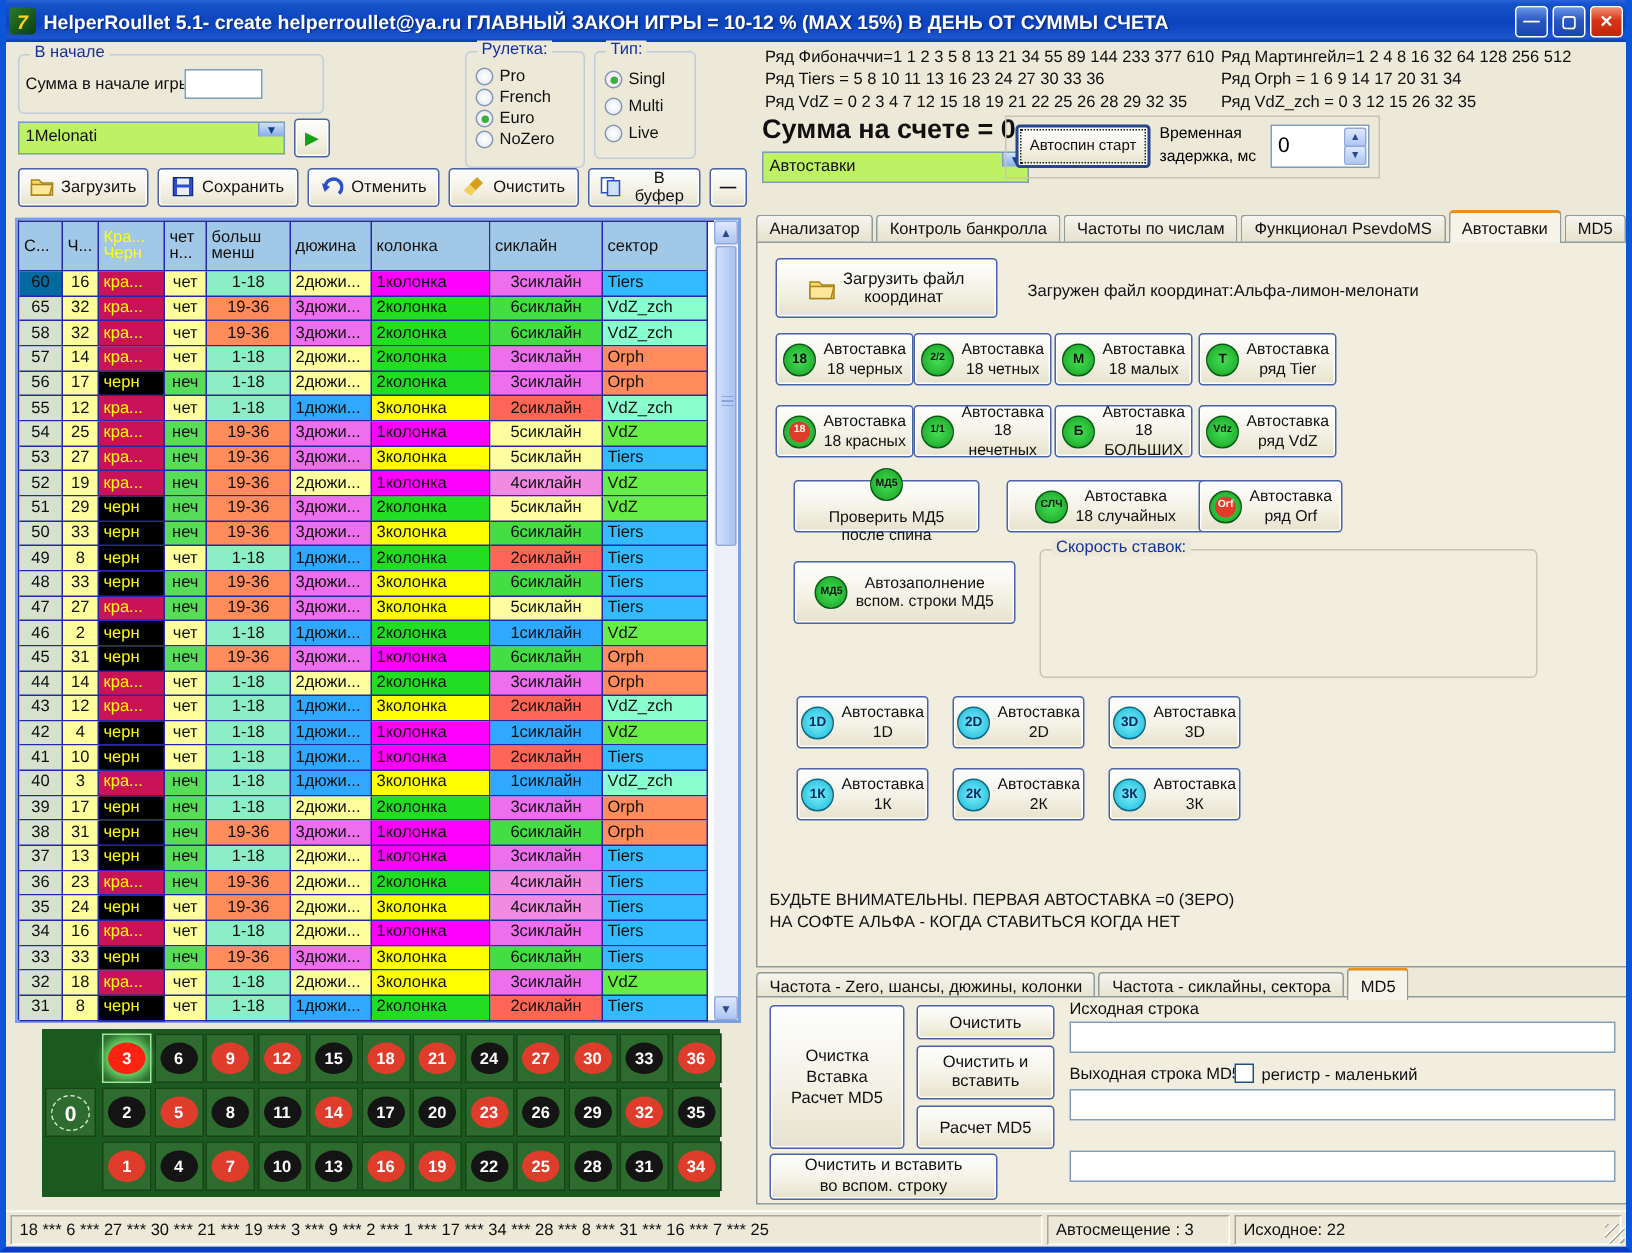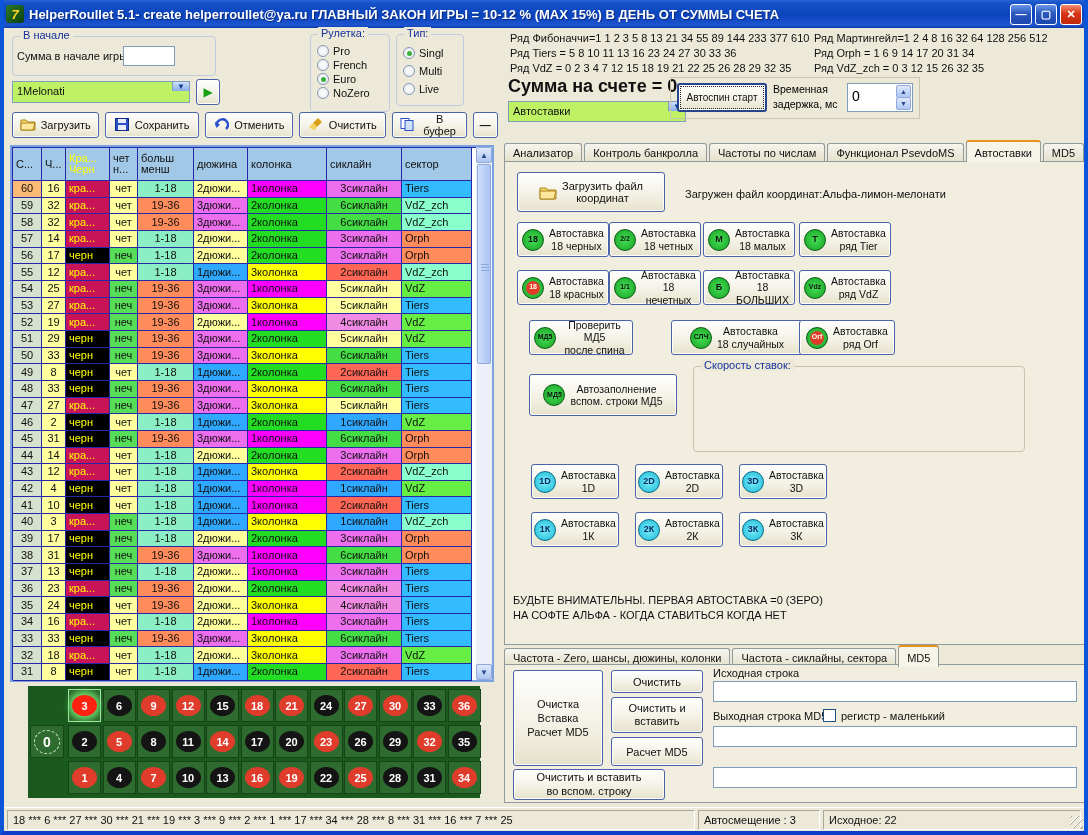--- a/index.html
+++ b/index.html
@@ -291,21 +291,21 @@
             <span style="font-size:9px;">Б</span>
           </span>
           <span class="bet-txt"><span>Автоставка</span><br><span>18 БОЛЬШИХ</span></span>
         </div>
         <div class="xpbtn bet-btn" style="left: 294px; top: 108px; width: 92px;">
           <span class="glyph" style="width:22px;height:22px;">
             <span style="font-size:7px;">Vdz</span>
           </span>
           <span class="bet-txt"><span>Автоставка</span><br><span>ряд VdZ</span></span>
         </div>
-        <div class="xpbtn bet-btn" style="left: 24px; top: 158px; width: 104px;">
+        <div class="xpbtn bet-btn" style="left: 24px; top: 158px; width: 124px; flex-direction: column;">
           <span class="glyph" style="width:22px;height:22px;">
             <span style="font-size:7px;">МД5</span>
           </span>
           <span class="bet-txt"><span>Проверить МД5</span><br><span>после спина</span></span>
         </div>
         <div class="xpbtn bet-btn" style="left: 166px; top: 158px; width: 132px;">
           <span class="glyph" style="width:22px;height:22px;">
             <span style="font-size:7px;">СЛЧ</span>
           </span>
           <span class="bet-txt"><span>Автоставка</span><br><span>18 случайных</span></span>
@@ -426,32 +426,32 @@
             <span>колонка</span>
           </div>
           <div class="tc th lft" style="flex-direction: column; align-items: flex-start; justify-content: center;">
             <span>сиклайн</span>
           </div>
           <div class="tc th lft" style="flex-direction: column; align-items: flex-start; justify-content: center;">
             <span>сектор</span>
           </div>
         </div>
         <div class="trow" style="grid-template-columns: 29px 24px 44px 28px 56px 54px 79px 75px 70px; height: 16.66px;">
-          <div class="tc ctr" style="background: #fdba74;">60</div>
+          <div class="tc ctr" style="background: #0369a1;">60</div>
           <div class="tc ctr" style="background: rgb(255, 255, 158);">16</div>
           <div class="tc lft" style="background: rgb(200, 20, 86); color: rgb(255, 255, 0);">кра...</div>
           <div class="tc ctr" style="background: rgb(255, 255, 158);">чет</div>
           <div class="tc ctr" style="background: rgb(140, 238, 196);">1-18</div>
           <div class="tc lft" style="background: rgb(255, 255, 158);">2дюжи...</div>
           <div class="tc lft" style="background: rgb(255, 0, 255);">1колонка</div>
           <div class="tc ctr" style="background: rgb(238, 111, 238);">3сиклайн</div>
           <div class="tc lft" style="background: rgb(51, 187, 255);">Tiers</div>
         </div>
         <div class="trow" style="grid-template-columns: 29px 24px 44px 28px 56px 54px 79px 75px 70px; height: 16.66px;">
-          <div class="tc ctr" style="background: rgb(214, 226, 205);">59</div>
+          <div class="tc ctr" style="background: rgb(214, 226, 205);">65</div>
           <div class="tc ctr" style="background: rgb(255, 255, 158);">32</div>
           <div class="tc lft" style="background: rgb(200, 20, 86); color: rgb(255, 255, 0);">кра...</div>
           <div class="tc ctr" style="background: rgb(255, 255, 158);">чет</div>
           <div class="tc ctr" style="background: rgb(255, 140, 90);">19-36</div>
           <div class="tc lft" style="background: rgb(238, 111, 238);">3дюжи...</div>
           <div class="tc lft" style="background: rgb(34, 221, 34);">2колонка</div>
           <div class="tc ctr" style="background: rgb(68, 221, 68);">6сиклайн</div>
           <div class="tc lft" style="background: rgb(136, 255, 204);">VdZ_zch</div>
         </div>
         <div class="trow" style="grid-template-columns: 29px 24px 44px 28px 56px 54px 79px 75px 70px; height: 16.66px;">

